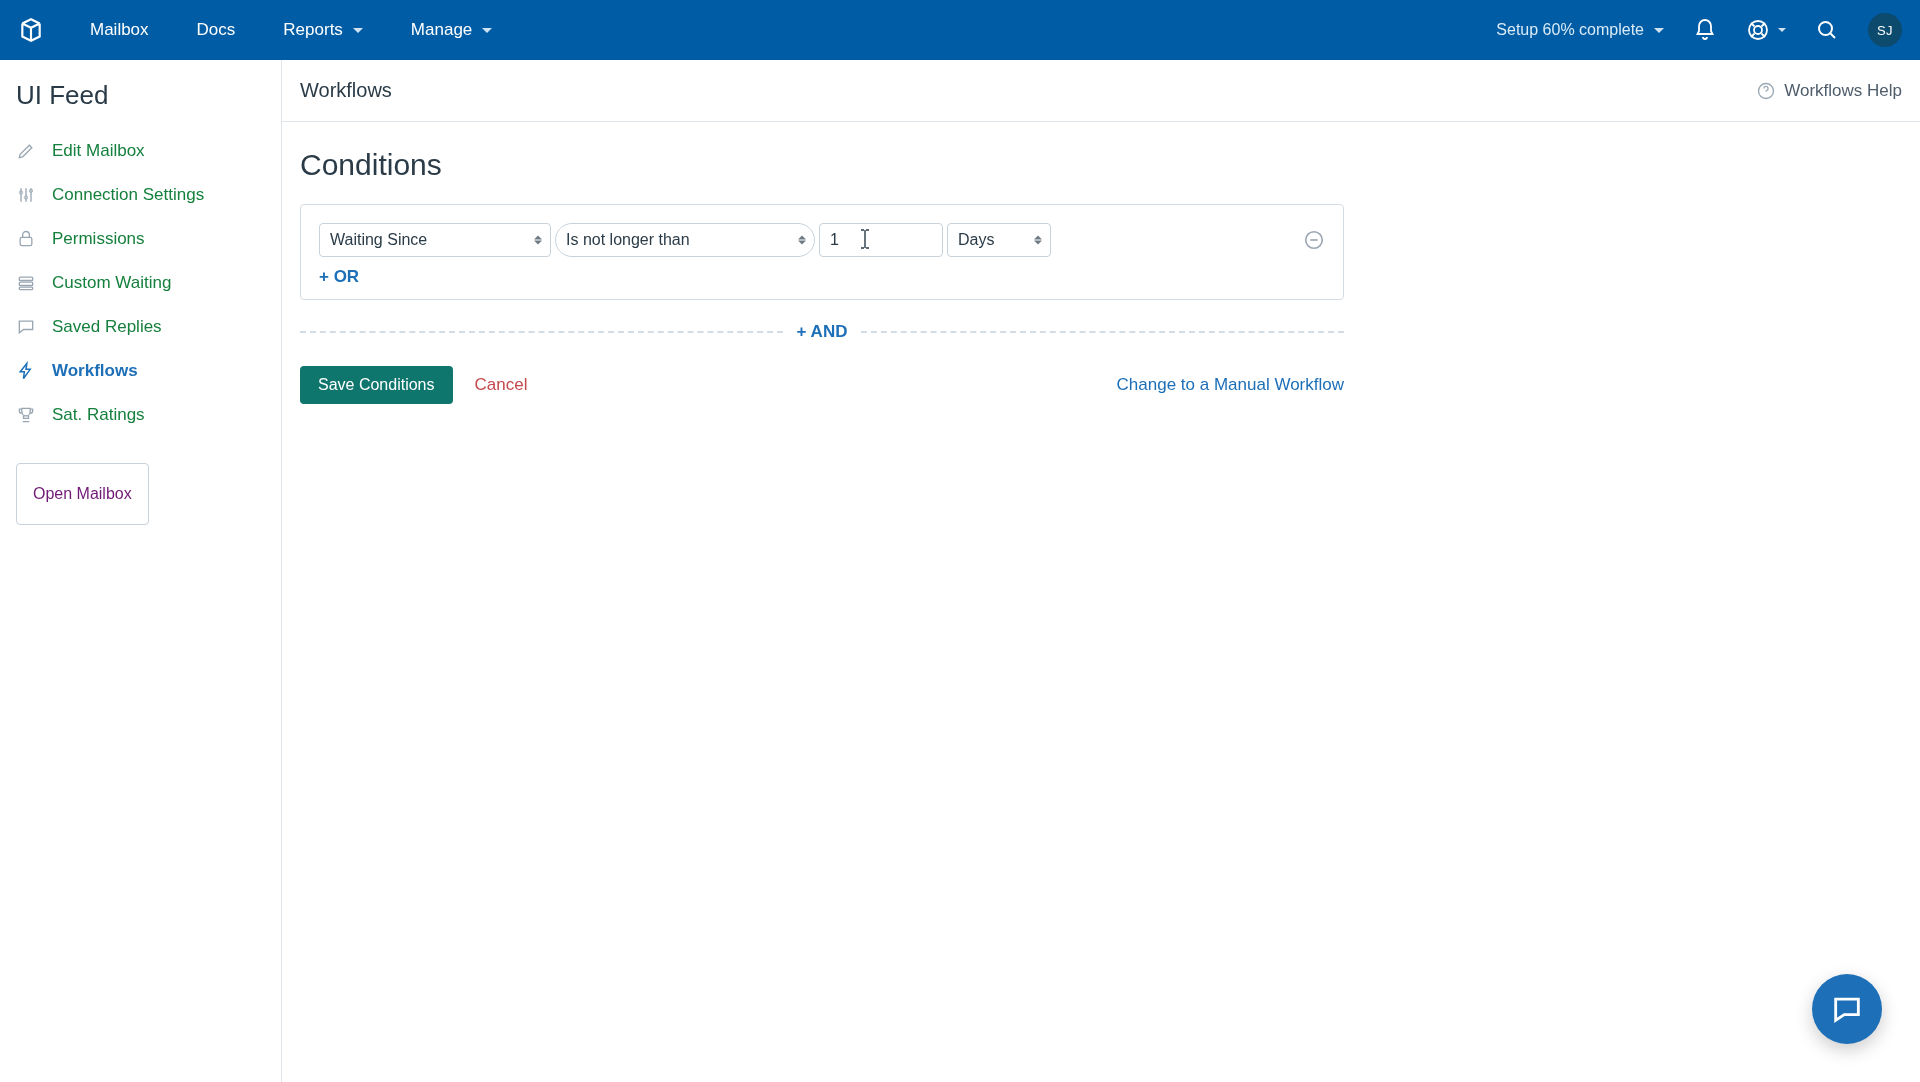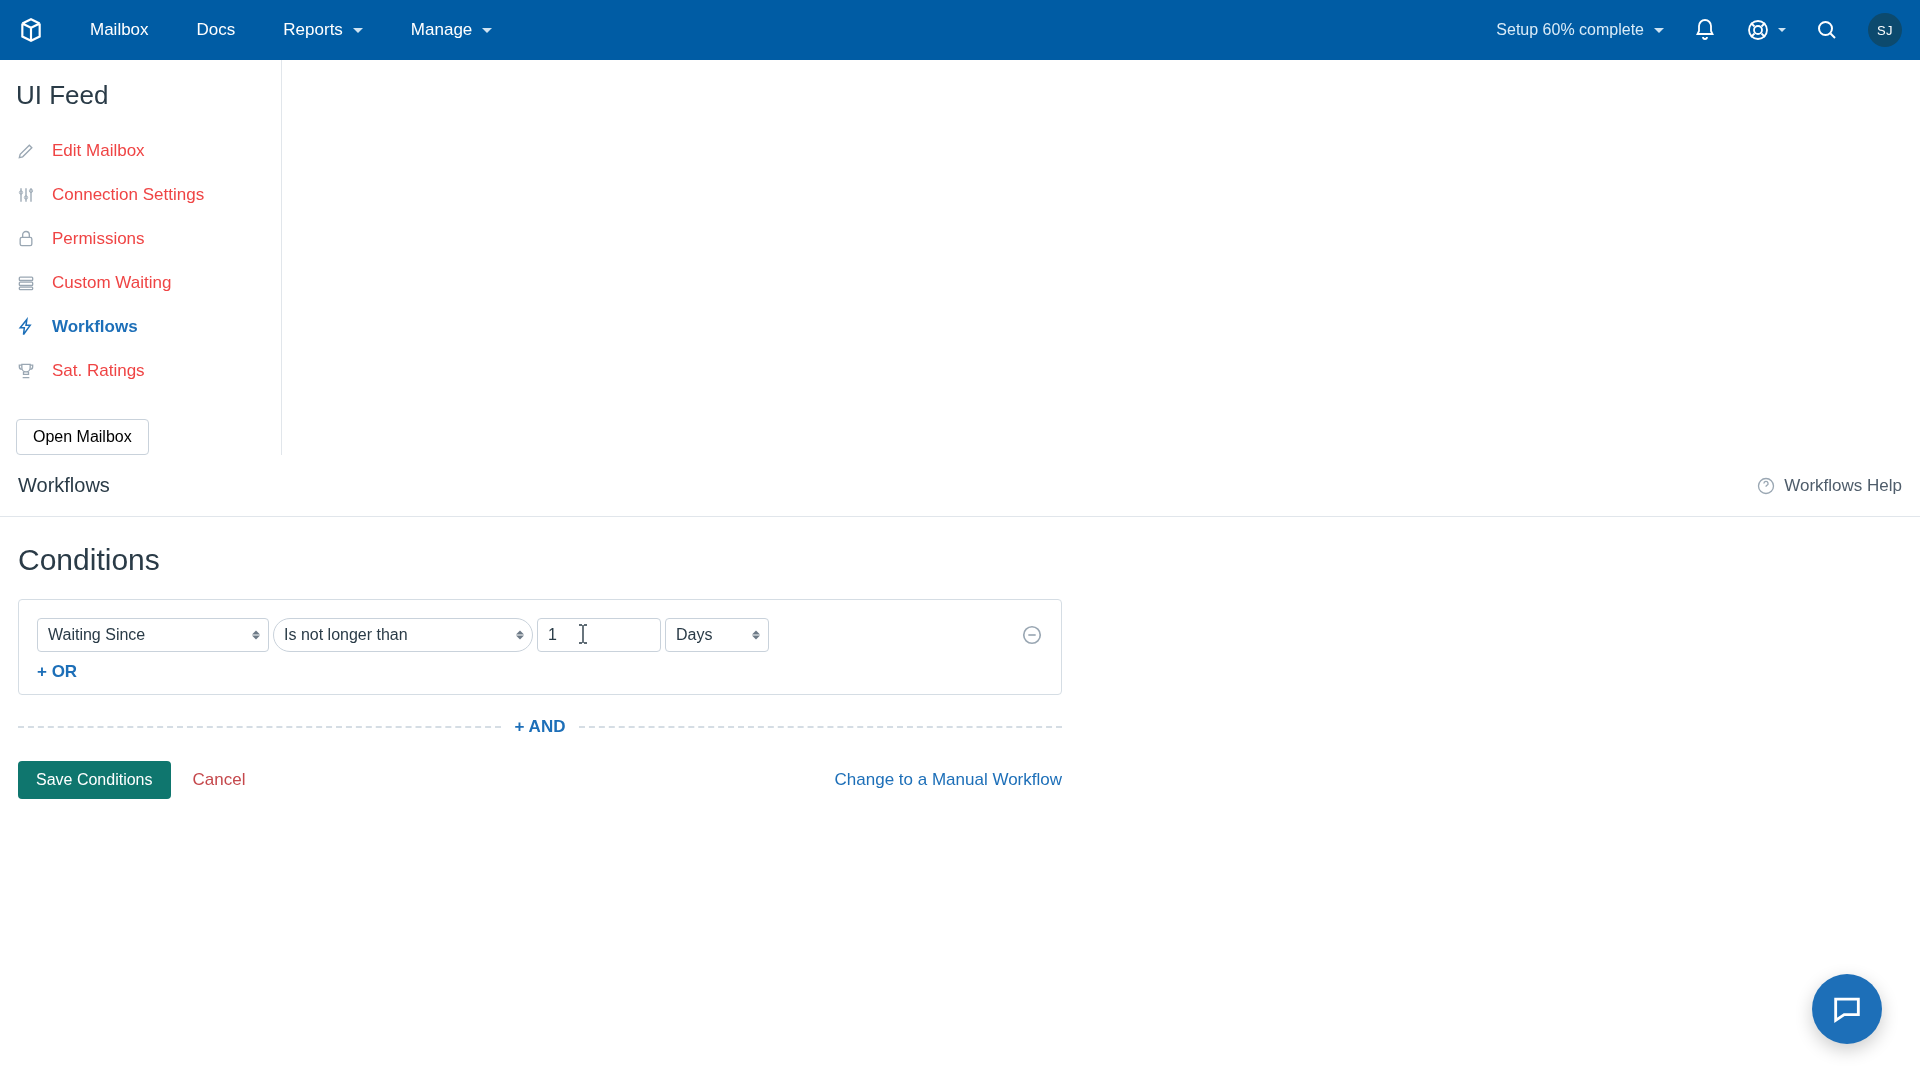--- a/index.html
+++ b/index.html
@@ -16,28 +16,28 @@
   .topnav-link.dd::after { content: ""; display: inline-block; margin-left: 10px; width: 0; height: 0; border-left: 5px solid transparent; border-right: 5px solid transparent; border-top: 5px solid #cfe3f2; }
   .topnav-right { display: flex; align-items: center; gap: 28px; }
   .setup { color: #d9ebf7; font-size: 16px; display: flex; align-items: center; cursor: pointer; }
   .setup::after { content: ""; display: inline-block; margin-left: 10px; width: 0; height: 0; border-left: 5px solid transparent; border-right: 5px solid transparent; border-top: 5px solid #cfe3f2; }
   .icon-btn { width: 26px; height: 26px; display: flex; align-items: center; justify-content: center; cursor: pointer; color: #fff; }
   .buoy { position: relative; display: flex; align-items: center; }
   .buoy::after { content: ""; display: inline-block; margin-left: 8px; width: 0; height: 0; border-left: 4px solid transparent; border-right: 4px solid transparent; border-top: 4px solid #cfe3f2; }
   .avatar { width: 34px; height: 34px; border-radius: 50%; background: #0c4a6e; color: #fff; display: flex; align-items: center; justify-content: center; font-size: 13px; font-weight: 400; letter-spacing: 0.5px; }
 
   
-  .shell { display: flex; height: calc(1082px - 60px); flex-direction: column; }
+  .shell { display: flex; height: calc(1082px - 60px); }
   .sidebar { width: 282px; border-right: 1px solid #e1e6eb; padding: 20px 0 0 0; display: flex; flex-direction: column; }
   .sidebar-title { font-size: 26px; font-weight: 500; color: #2a3b47; padding: 0 16px 18px 16px; }
-  .side-item { display: flex; align-items: center; gap: 16px; padding: 12px 16px; font-size: 17px; color: #ef4444; cursor: pointer; }
+  .side-item { display: flex; align-items: center; gap: 16px; padding: 12px 16px; font-size: 17px; color: #15803d; cursor: pointer; }
   .side-item svg { width: 20px; height: 20px; flex-shrink: 0; stroke: #9aa7b3; fill: none; }
   .side-item.active { color: #1d6fb8; font-weight: 700; }
   .side-item.active svg { stroke: #1d6fb8; }
-  .open-mailbox { margin: 26px 16px 0 16px; border: 1px solid #c9d2db; border-radius: 4px; padding: 8px 16px; font-size: 16px; color: #000000; background: #fff; cursor: pointer; width: fit-content; }
+  .open-mailbox { margin: 26px 16px 0 16px; border: 1px solid #c9d2db; border-radius: 4px; padding: 21px 16px; font-size: 16px; color: #701a75; background: #fff; cursor: pointer; width: fit-content; }
 
   .main { flex: 1; display: flex; flex-direction: column; }
   .main-header { height: 62px; border-bottom: 1px solid #e1e6eb; display: flex; align-items: center; justify-content: space-between; padding: 0 18px; }
   .main-header .title { font-size: 20px; color: #2a3b47; font-weight: 500; }
   .help-link { display: flex; align-items: center; gap: 8px; color: #4f5d6b; font-size: 17px; cursor: pointer; }
   .help-link svg { width: 20px; height: 20px; stroke: #9aa7b3; fill: none; }
 
   .content { padding: 26px 18px; }
   .section-title { font-size: 30px; font-weight: 500; color: #2a3b47; margin-bottom: 22px; }
 
@@ -143,20 +143,26 @@
       <span>Permissions</span>
     </div>
     <div class="side-item">
       <svg viewBox="0 0 24 24">
           <rect x="4" y="5" width="16" height="4" rx="1" stroke-width="1.6"></rect>
           <rect x="4" y="11" width="16" height="4" rx="1" stroke-width="1.6"></rect>
           <rect x="4" y="17" width="16" height="3" rx="1" stroke-width="1.6"></rect>
         </svg>
       <span>Custom Waiting</span>
     </div>
+    <div class="side-item">
+      <svg viewBox="0 0 24 24">
+          <path d="M4 5h16v10H9l-5 4z" stroke-width="1.6"></path>
+        </svg>
+      <span>Saved Replies</span>
+    </div>
     <div class="side-item active">
       <svg viewBox="0 0 24 24">
           <path d="M13 3L5 13h5l-1 8 8-11h-5z" stroke-width="1.8"></path>
         </svg>
       <span>Workflows</span>
     </div>
     <div class="side-item">
       <svg viewBox="0 0 24 24">
           <path d="M7 4h10v4a5 5 0 0 1-10 0zM9 13v3h6v-3M8 20h8" stroke-width="1.6"></path>
           <path d="M7 5H4v2a3 3 0 0 0 3 3M17 5h3v2a3 3 0 0 1-3 3" stroke-width="1.6"></path>

